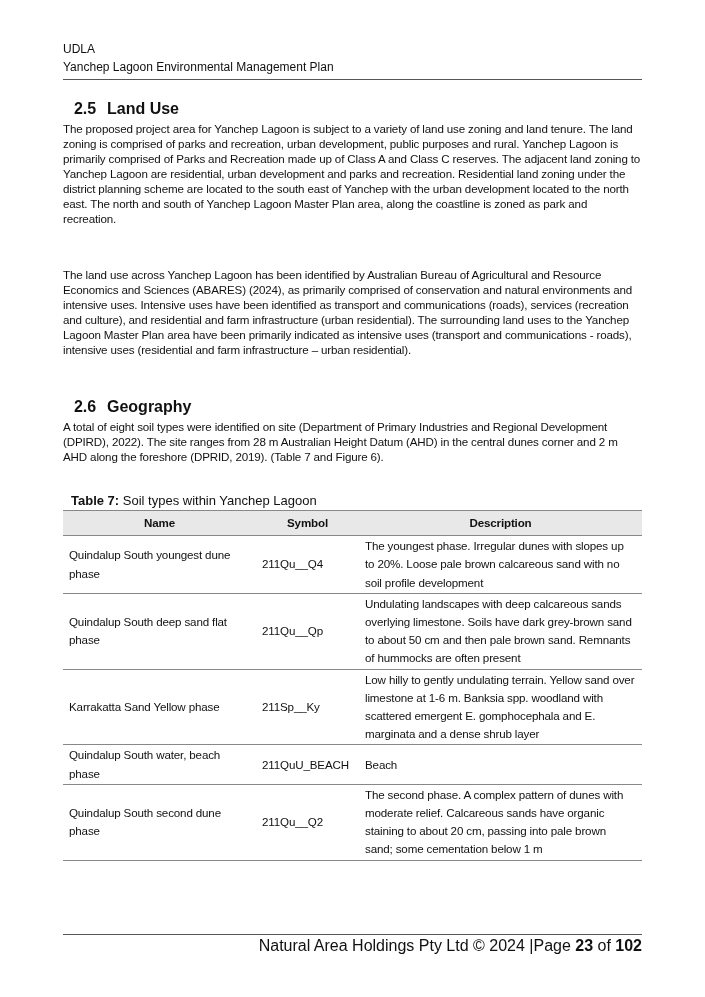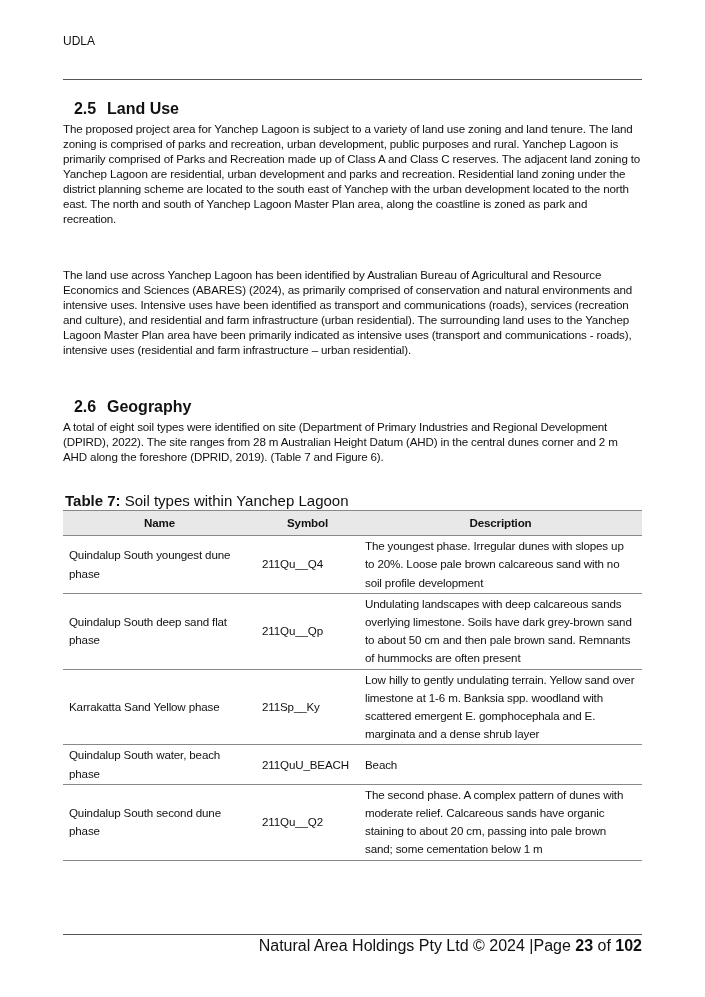--- a/index.html
+++ b/index.html
@@ -1,41 +1,42 @@
 <!DOCTYPE html>
 <html><head>
   <meta charset="utf-8">
   <style>
     html, body { margin: 0; padding: 0; background: #ffffff; }
     body {
       width: 705px; height: 997px; position: relative; overflow: hidden;
       font-family: "Liberation Sans", sans-serif; color: #111111;
     }
     .page { position: absolute; left: 63px; top: 0; width: 579px; }
-    .hdr { position: absolute; left: 0; top: 32px; width: 579px; font-size: 12px; line-height: 18px; }
+    .hdr { position: absolute; left: 0; top: 40px; width: 579px; font-size: 12px; line-height: 18px; }
     .hdr-rule { position: absolute; left: 0; top: 79px; width: 579px; height: 0; border-top: 1px solid #555; }
     h2 { margin: 0; font-size: 16px; font-weight: bold; line-height: 20px; position: absolute; left: 0; text-align: center; }
     h2 .num { display: inline-block; width: 44px; }
     .para { position: absolute; left: 0; width: 578px; font-size: 11.6px; line-height: 15px; margin: 0; letter-spacing: -0.15px; }
-    .caption { position: absolute; left: 2px; top: 493px; font-size: 15px; line-height: 16px; }
+    .caption { position: absolute; left: 8px; top: 493px; font-size: 13px; line-height: 16px; }
     .caption b { font-weight: bold; }
     table { position: absolute; left: 0; top: 510px; width: 579px; border-collapse: collapse; font-size: 11.6px; line-height: 18.2px; letter-spacing: -0.15px; }
     th { background: #e8e8e8; text-align: center; font-weight: bold; padding: 3px 6px 3px 6px; border-top: 1px solid #888; border-bottom: 1px solid #888; height: 18px; }
     td { padding: 1px 6px 1px 6px; vertical-align: middle; border-bottom: 1px solid #888; }
     col.c1 { width: 193px; } col.c2 { width: 103px; } col.c3 { width: 283px; }
     .ftr-rule { position: absolute; left: 0; top: 934px; width: 579px; border-top: 1px solid #555; }
     .ftr { position: absolute; right: 0; top: 938px; font-size: 16px; line-height: 16px; text-align: right; }
     .ftr b { font-weight: bold; }
   </style>
 </head>
 <body>
 
 <div class="page">
   <div class="hdr">
     <div>UDLA</div>
+    <div>Yanchep Lagoon Environmental Management Plan</div>
   </div>
   <div class="hdr-rule"></div>
 
   <h2 style="top:99px">
     <span class="num">2.5</span><span>Land Use</span>
   </h2>
   <p class="para" style="top:121px">The proposed project area for Yanchep Lagoon is subject to a variety of land use zoning and land tenure. The land zoning is comprised of parks and recreation, urban development, public purposes and rural. Yanchep Lagoon is primarily comprised of Parks and Recreation made up of Class A and Class C reserves. The adjacent land zoning to Yanchep Lagoon are residential, urban development and parks and recreation. Residential land zoning under the district planning scheme are located to the south east of Yanchep with the urban development located to the north east. The north and south of Yanchep Lagoon Master Plan area, along the coastline is zoned as park and recreation.</p>
   <p class="para" style="top:267px">The land use across Yanchep Lagoon has been identified by Australian Bureau of Agricultural and Resource Economics and Sciences (ABARES) (2024), as primarily comprised of conservation and natural environments and intensive uses. Intensive uses have been identified as transport and communications (roads), services (recreation and culture), and residential and farm infrastructure (urban residential). The surrounding land uses to the Yanchep Lagoon Master Plan area have been primarily indicated as intensive uses (transport and communications - roads), intensive uses (residential and farm infrastructure – urban residential).</p>
 
   <h2 style="top:397px">

